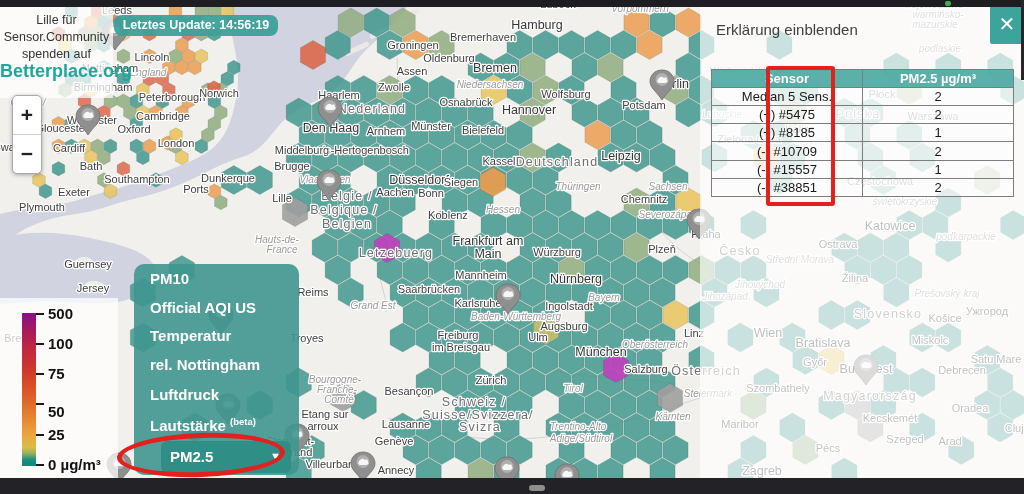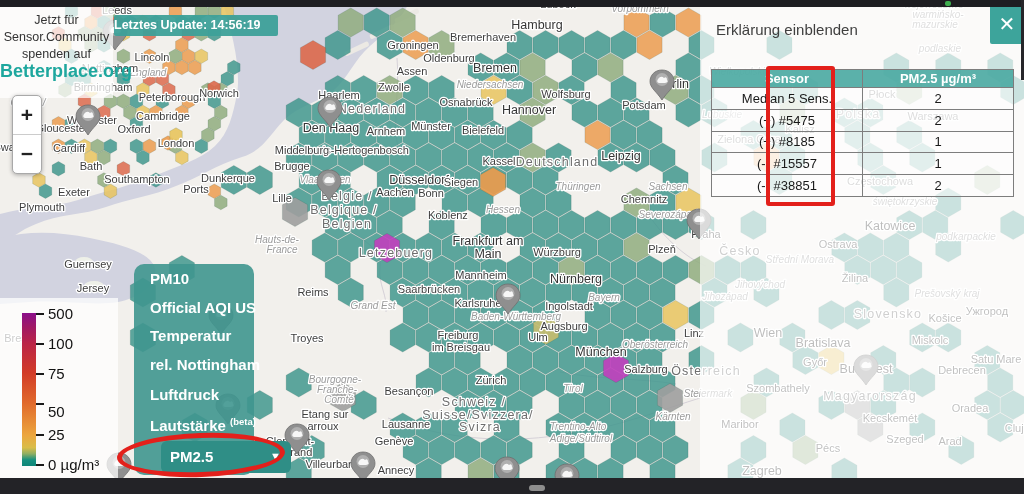--- a/index.html
+++ b/index.html
@@ -21,34 +21,34 @@
   #bottombar{left:0;top:478px;width:1024px;height:16px;background:#232327;z-index:40;}
   #bottom-notch{left:529px;top:485px;width:16px;height:6px;background:#8e8e8e;border-radius:3px;z-index:41;}
   #right-strip{left:1021px;top:0;width:3px;height:80px;background:#26262a;z-index:41;}
   #green-dot{left:945px;top:1px;width:6px;height:5px;background:#3fae4f;border-radius:2px;z-index:41;}
   
   #donate{left:0;top:12px;width:113px;text-align:center;font-size:12.5px;line-height:17px;
           color:#333;z-index:20;}
   #donate .link{color:#1ea79e;font-weight:bold;font-size:18px;}
   
   #badge{left:114px;top:15px;width:164px;height:21px;background:rgba(61,160,153,0.95);
-         border-radius:2px;color:#fff;font-size:12.5px;font-weight:bold;
+         border-radius:8px;color:#fff;font-size:12.5px;font-weight:bold;text-align:center;
          line-height:21px;z-index:20;}
   
   #zoomctl{left:12px;top:95px;width:28px;background:#fff;border:1px solid #a9a9a9;border-radius:5px;
            box-shadow:0 1px 4px rgba(0,0,0,0.3);z-index:20;}
   .zbtn{width:28px;height:38px;text-align:center;line-height:38px;font-size:21px;color:#222;font-weight:bold;}
   #zoomctl .div{height:1px;background:#ccc;}
   
   #legendbar{left:22px;top:313px;width:14px;height:153px;z-index:21;}
   .ltick{position:absolute;left:36px;width:8px;height:2px;background:#1a1a1a;z-index:21;}
-  .llabel{position:absolute;left:48px;transform:translateY(-9px);font-size:15px;font-weight:normal;
+  .llabel{position:absolute;left:48px;transform:translateY(-9px);font-size:15px;font-weight:bold;
           color:#121212;z-index:21;white-space:nowrap;}
   
-  #menu{left:134px;top:264px;width:120px;height:211px;background:rgba(63,150,143,0.9);
+  #menu{left:134px;top:264px;width:165px;height:211px;background:rgba(63,150,143,0.9);
         border-radius:10px;z-index:22;}
   .mitem{position:absolute;left:16px;height:18px;color:#fff;font-size:15px;font-weight:bold;white-space:nowrap;}
   .mitem sup{font-size:9.5px;}
   #msel{position:absolute;left:7px;top:177px;width:130px;height:32px;background:#2f8e86;
         border-radius:6px;color:#fff;margin-left:20px;}
   #msel .lab{position:absolute;left:9px;top:7px;font-size:15px;font-weight:bold;}
   #msel .car{position:absolute;right:10px;top:9px;font-size:11px;}
   
   #ptitle{left:716px;top:21px;font-size:15px;color:#3f3f3f;z-index:22;}
   #closebtn{left:990px;top:5px;width:34px;height:39px;background:#3da49b;border-radius:2px;
@@ -733,21 +733,21 @@
           <path d="M-4,-4 Q-1,-8 2,-5 Q5,-7 5,-3 Q7,-1 3,0 L-3,0 Q-6,-1 -4,-4 Z" fill="#ffffff" opacity="0.9"></path>
         </g>
       </g>
   </svg>
 
   <div class="abs wash" style="left:700px;top:7px;width:324px;height:471px;z-index:10;"></div>
   <div class="abs wash" style="left:0;top:298px;width:118px;height:180px;z-index:10;background:rgba(255,255,255,0.74);"></div>
   <div class="abs wash" style="left:0;top:7px;width:113px;height:91px;z-index:10;background:rgba(255,255,255,0.74);"></div>
 
   <div id="donate" class="abs">
-    <div>Jetzt für</div>
+    <div>Lille für</div>
     <div>Sensor.Community</div>
     <div>spenden auf</div>
     <div class="link">Betterplace.org</div>
   </div>
 
   <div id="badge" class="abs">Letztes Update: 14:56:19</div>
 
   <div id="zoomctl" class="abs">
     <div class="zbtn">+</div>
     <div class="div"></div>
@@ -799,20 +799,24 @@
         </tr>
         <tr>
           <td>(+) #5475</td>
           <td>2</td>
         </tr>
         <tr>
           <td>(+) #8185</td>
           <td>1</td>
         </tr>
         <tr>
+          <td>(-) #10709</td>
+          <td>2</td>
+        </tr>
+        <tr>
           <td>(-) #15557</td>
           <td>1</td>
         </tr>
         <tr>
           <td>(-) #38851</td>
           <td>2</td>
         </tr>
       </tbody>
   </table>
 

